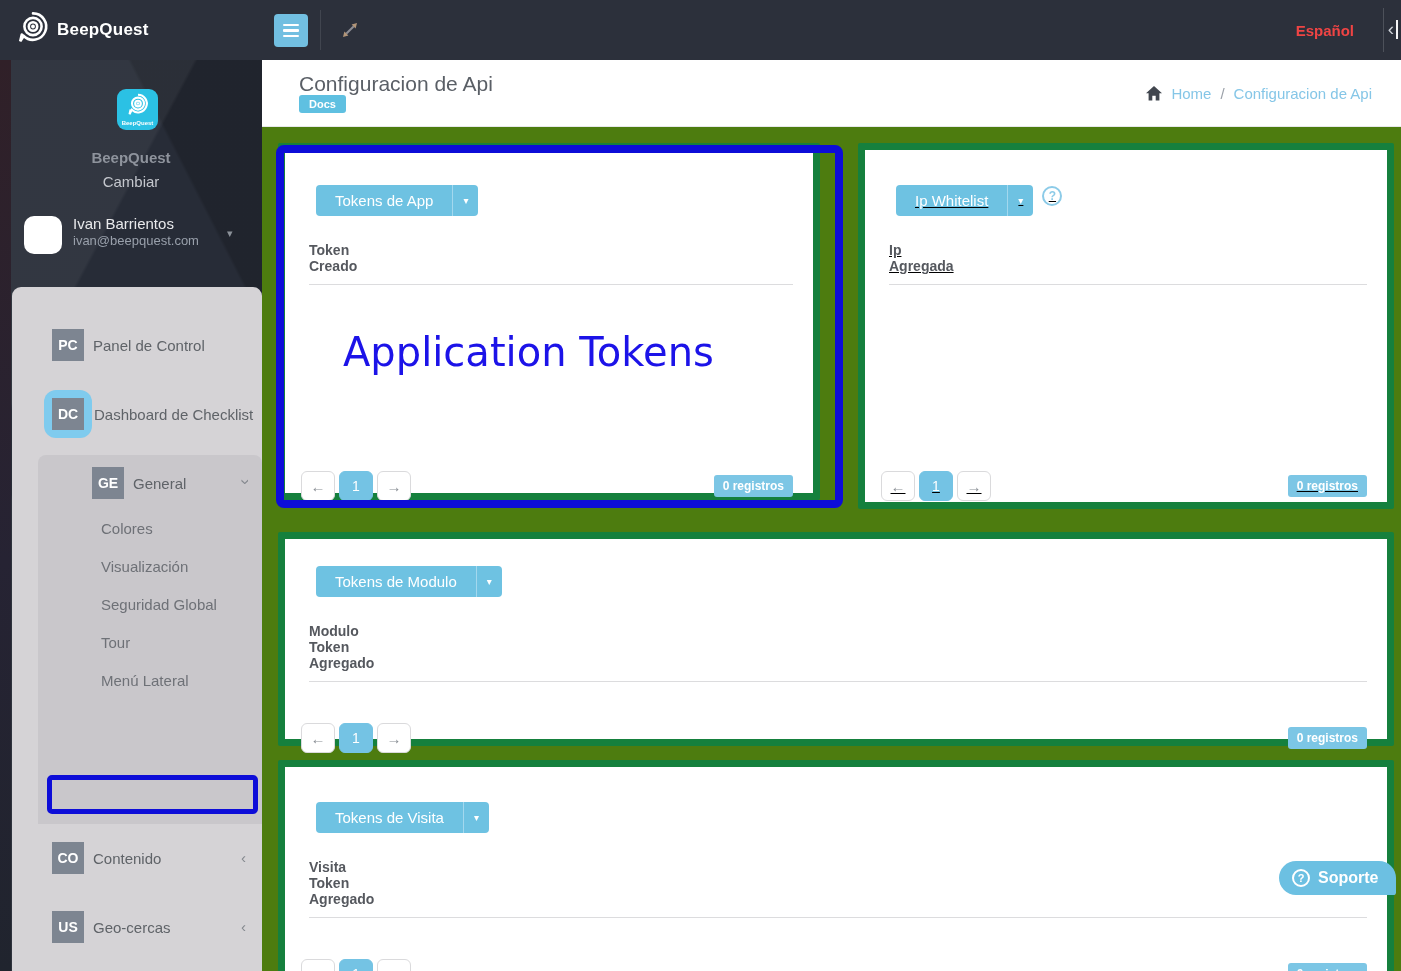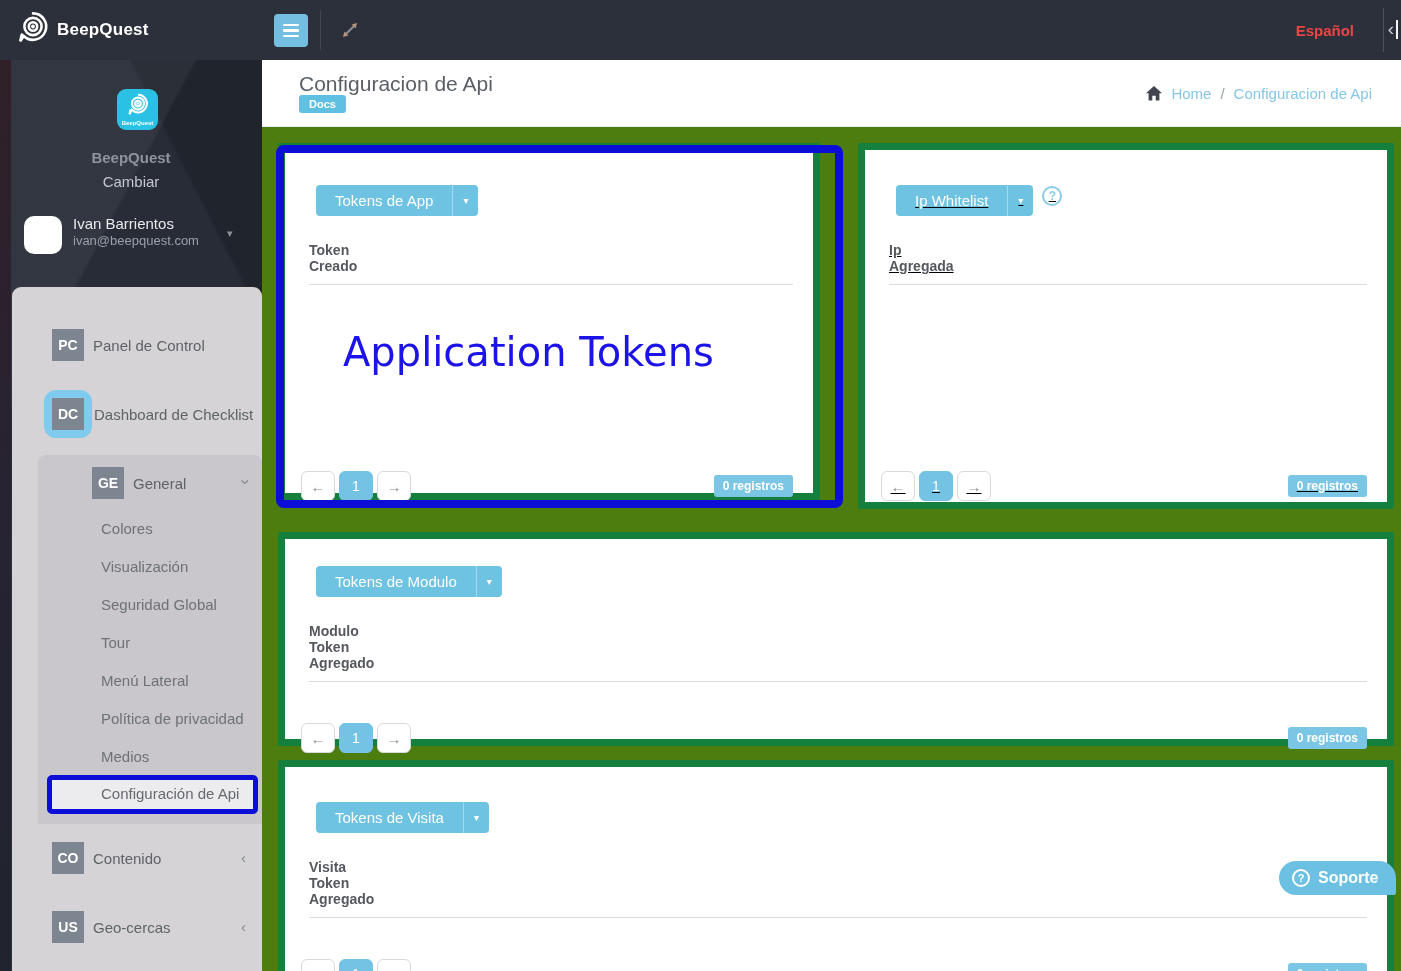--- a/index.html
+++ b/index.html
@@ -198,23 +198,20 @@
           <span class="micon">GE</span>
           <span class="mlabel">General</span>
         </div>
         <span class="mchev" style="left:203px; top:17px;"><span class="chev-down">‹</span></span>
 
         <div class="subitem" style="top:54px;">Colores</div>
         <div class="subitem" style="top:92px;">Visualización</div>
         <div class="subitem" style="top:130px;">Seguridad Global</div>
         <div class="subitem" style="top:168px;">Tour</div>
         <div class="subitem" style="top:206px;">Menú Lateral</div>
-        <div class="subitem" style="top:244px;">Política de privacidad</div>
-        <div class="subitem" style="top:282px;">Medios</div>
-        <div class="subitem active" style="top:320px;">Configuración de Api</div>
       </div>
 
       <div class="mrow" style="left:40px; top:555px;">
         <span class="micon">CO</span>
         <span class="mlabel">Contenido</span>
       </div>
       <span class="mchev" style="left:229px; top:562px; font-size:15px;">‹</span>
 
       <div class="mrow" style="left:40px; top:624px;">
         <span class="micon">US</span>

